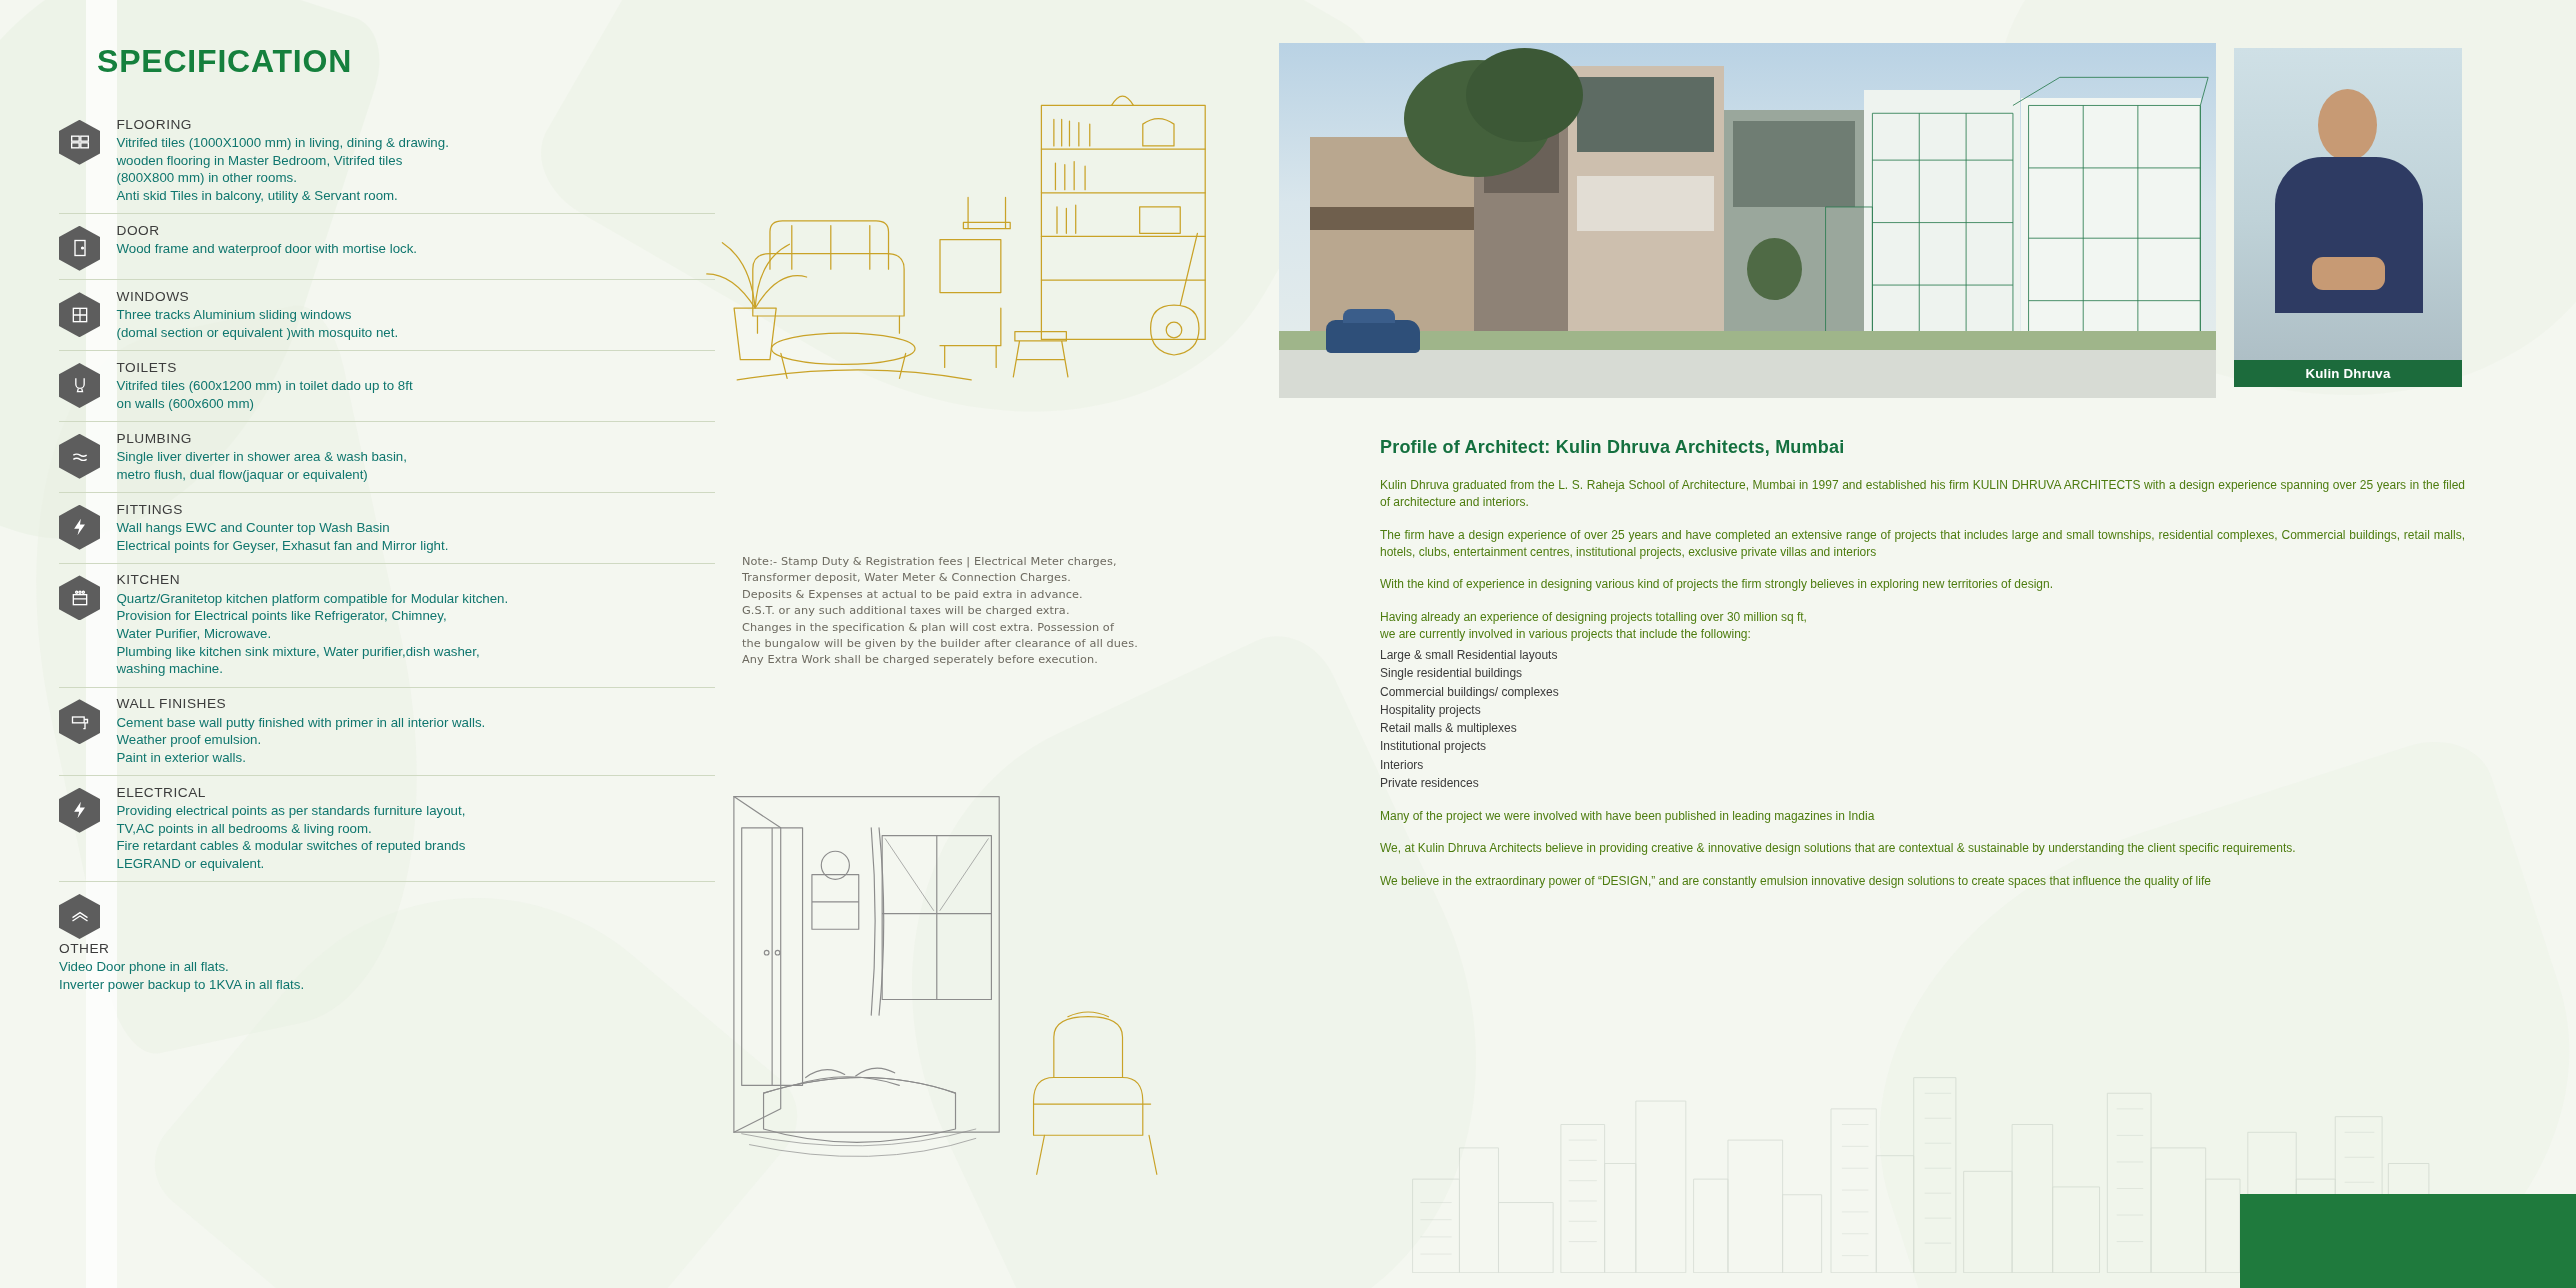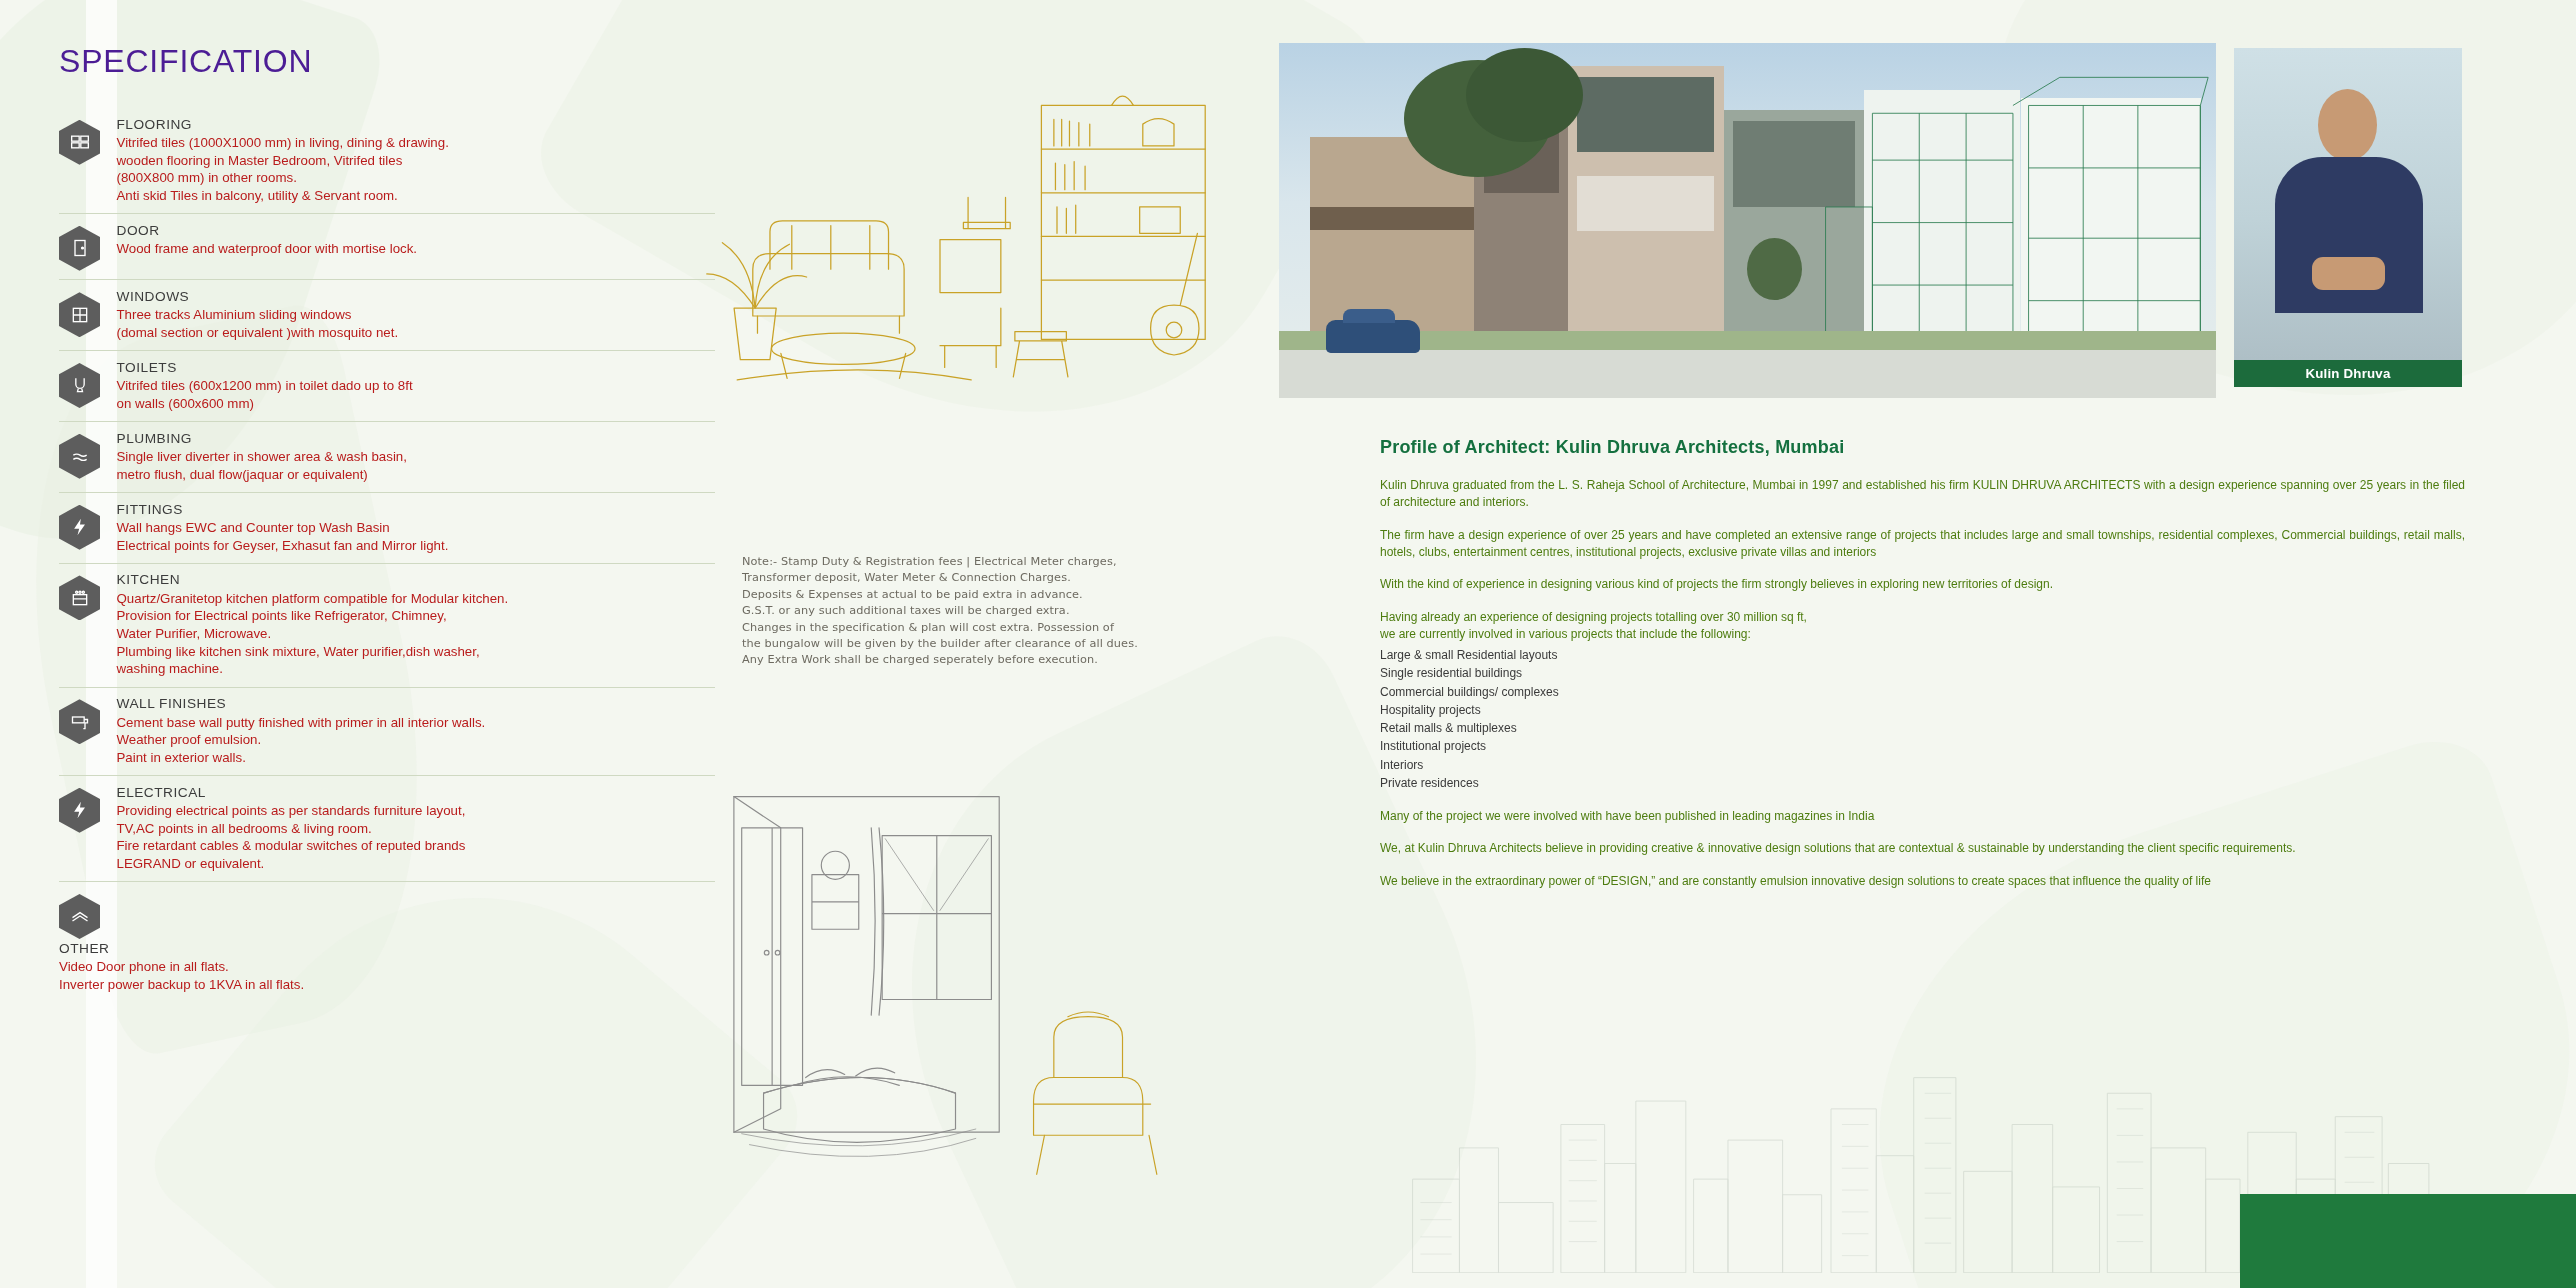--- a/index.html
+++ b/index.html
@@ -38,23 +38,24 @@
   }
 
   
   #spec-panel {
     position: absolute;
     left: 59px; top: 43px; width: 656px;
   }
   #spec-title {
     font-size: 32px;
     letter-spacing: 0.8px;
-    font-weight: 400;
-    color: #4c1d95;
+    font-weight: 700;
+    color: #15803d;
     margin-bottom: 28px;
+    margin-left: 38px;
   }
   .spec-row {
     display: flex;
     align-items: flex-start;
     border-bottom: 0.8px solid #cfd9c2;
     padding: 7px 0 8.6px 0;
     min-height: 50px;
   }
   .spec-row:last-child { border-bottom: none; flex-direction: column; }
   .spec-ico {
@@ -75,21 +76,21 @@
   .spec-text { flex: 1 1 auto; padding-top: 1.6px; }
   .spec-head {
     font-size: 13.7px;
     color: #3c3c3c;
     letter-spacing: 0.5px;
     margin-bottom: 2.3px;
   }
   .spec-body {
     font-size: 13.3px;
     line-height: 1.33;
-    color: #b91c1c;
+    color: #0f766e;
     white-space: pre-line;
   }
 
   
   #sketch-top {
     position: absolute;
     left: 706px; top: 74px;
     width: 546px; height: 328px;
   }
   #sketch-bottom {

